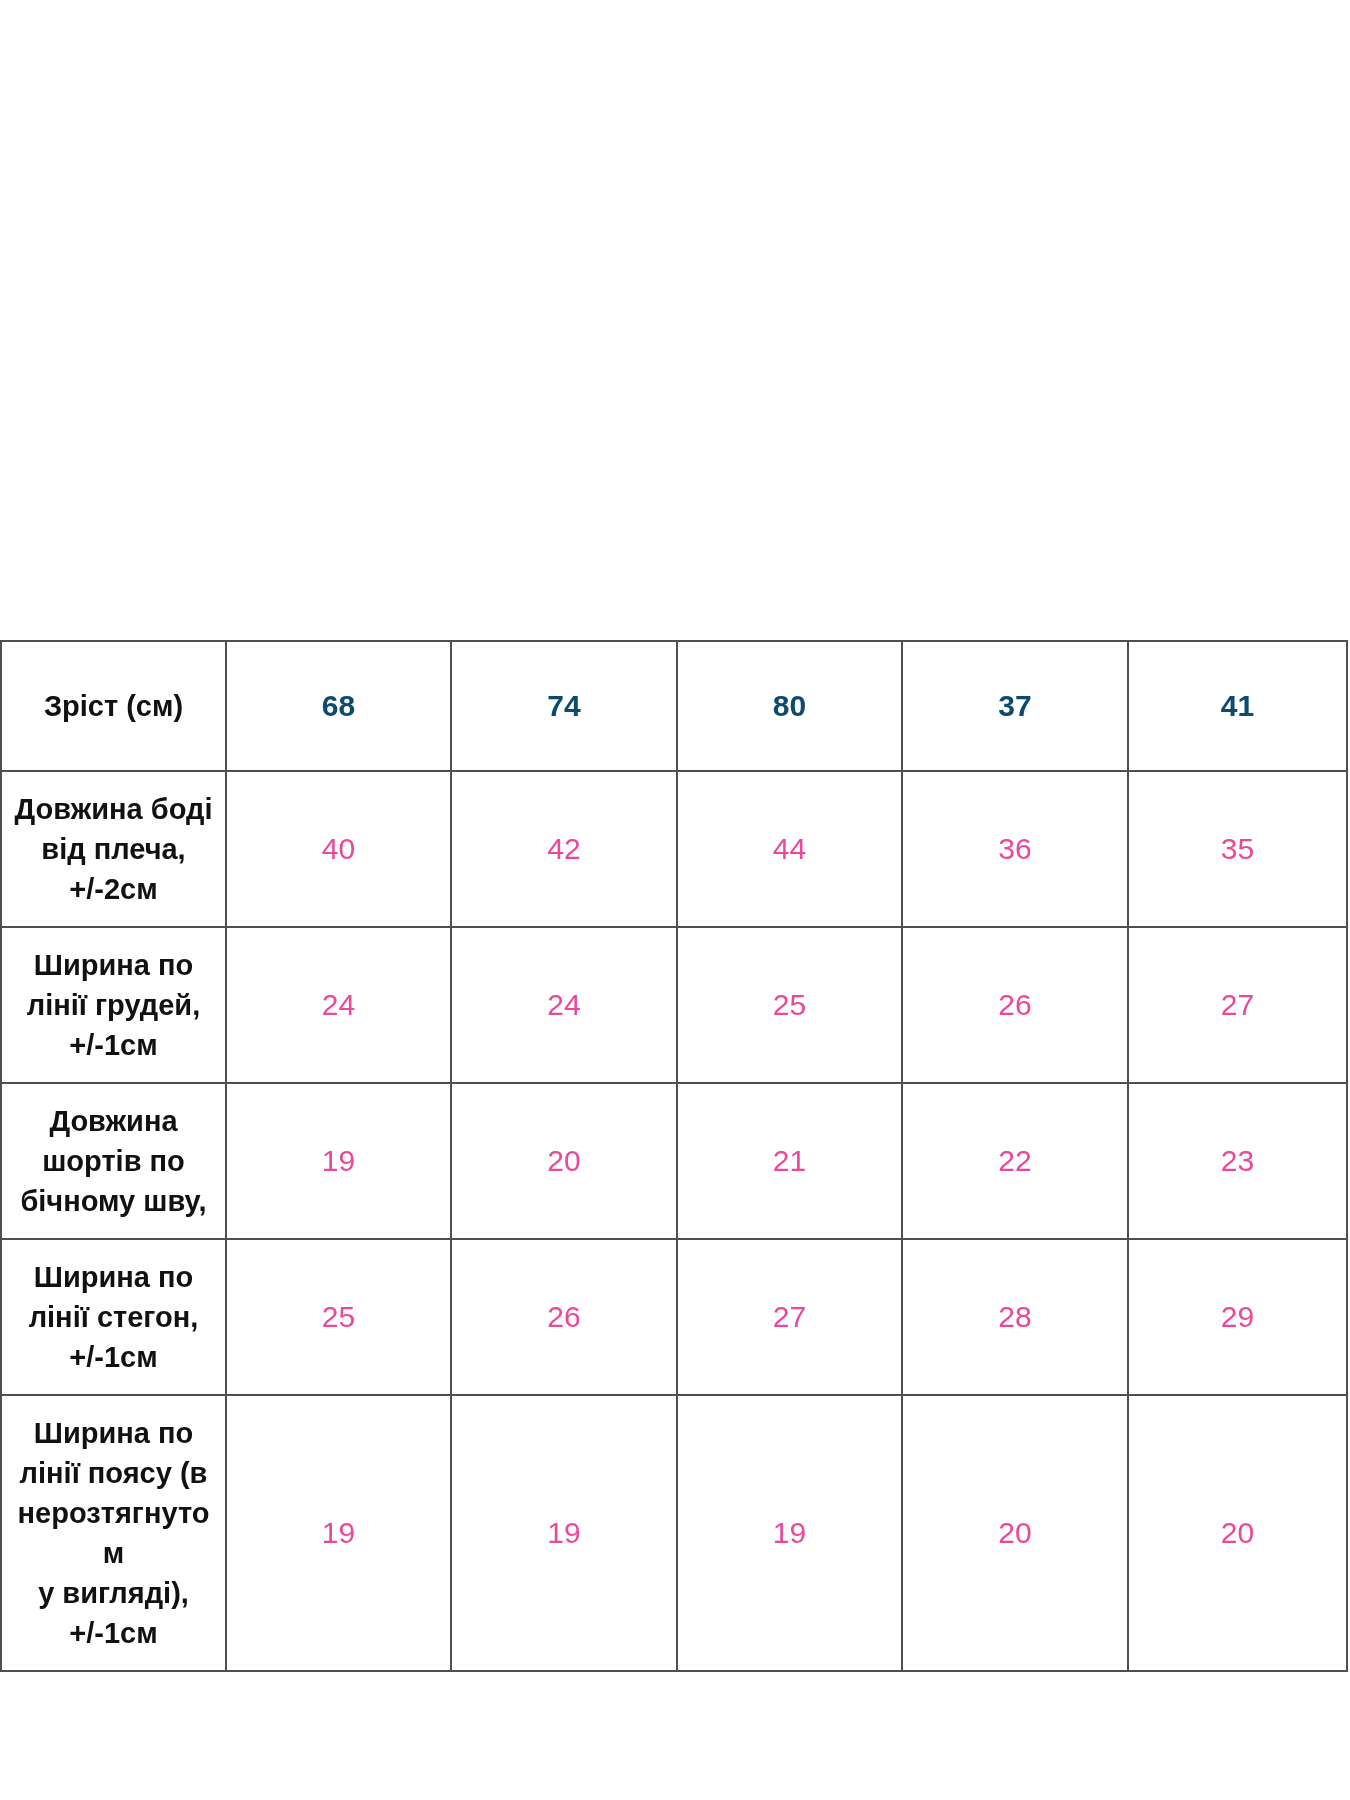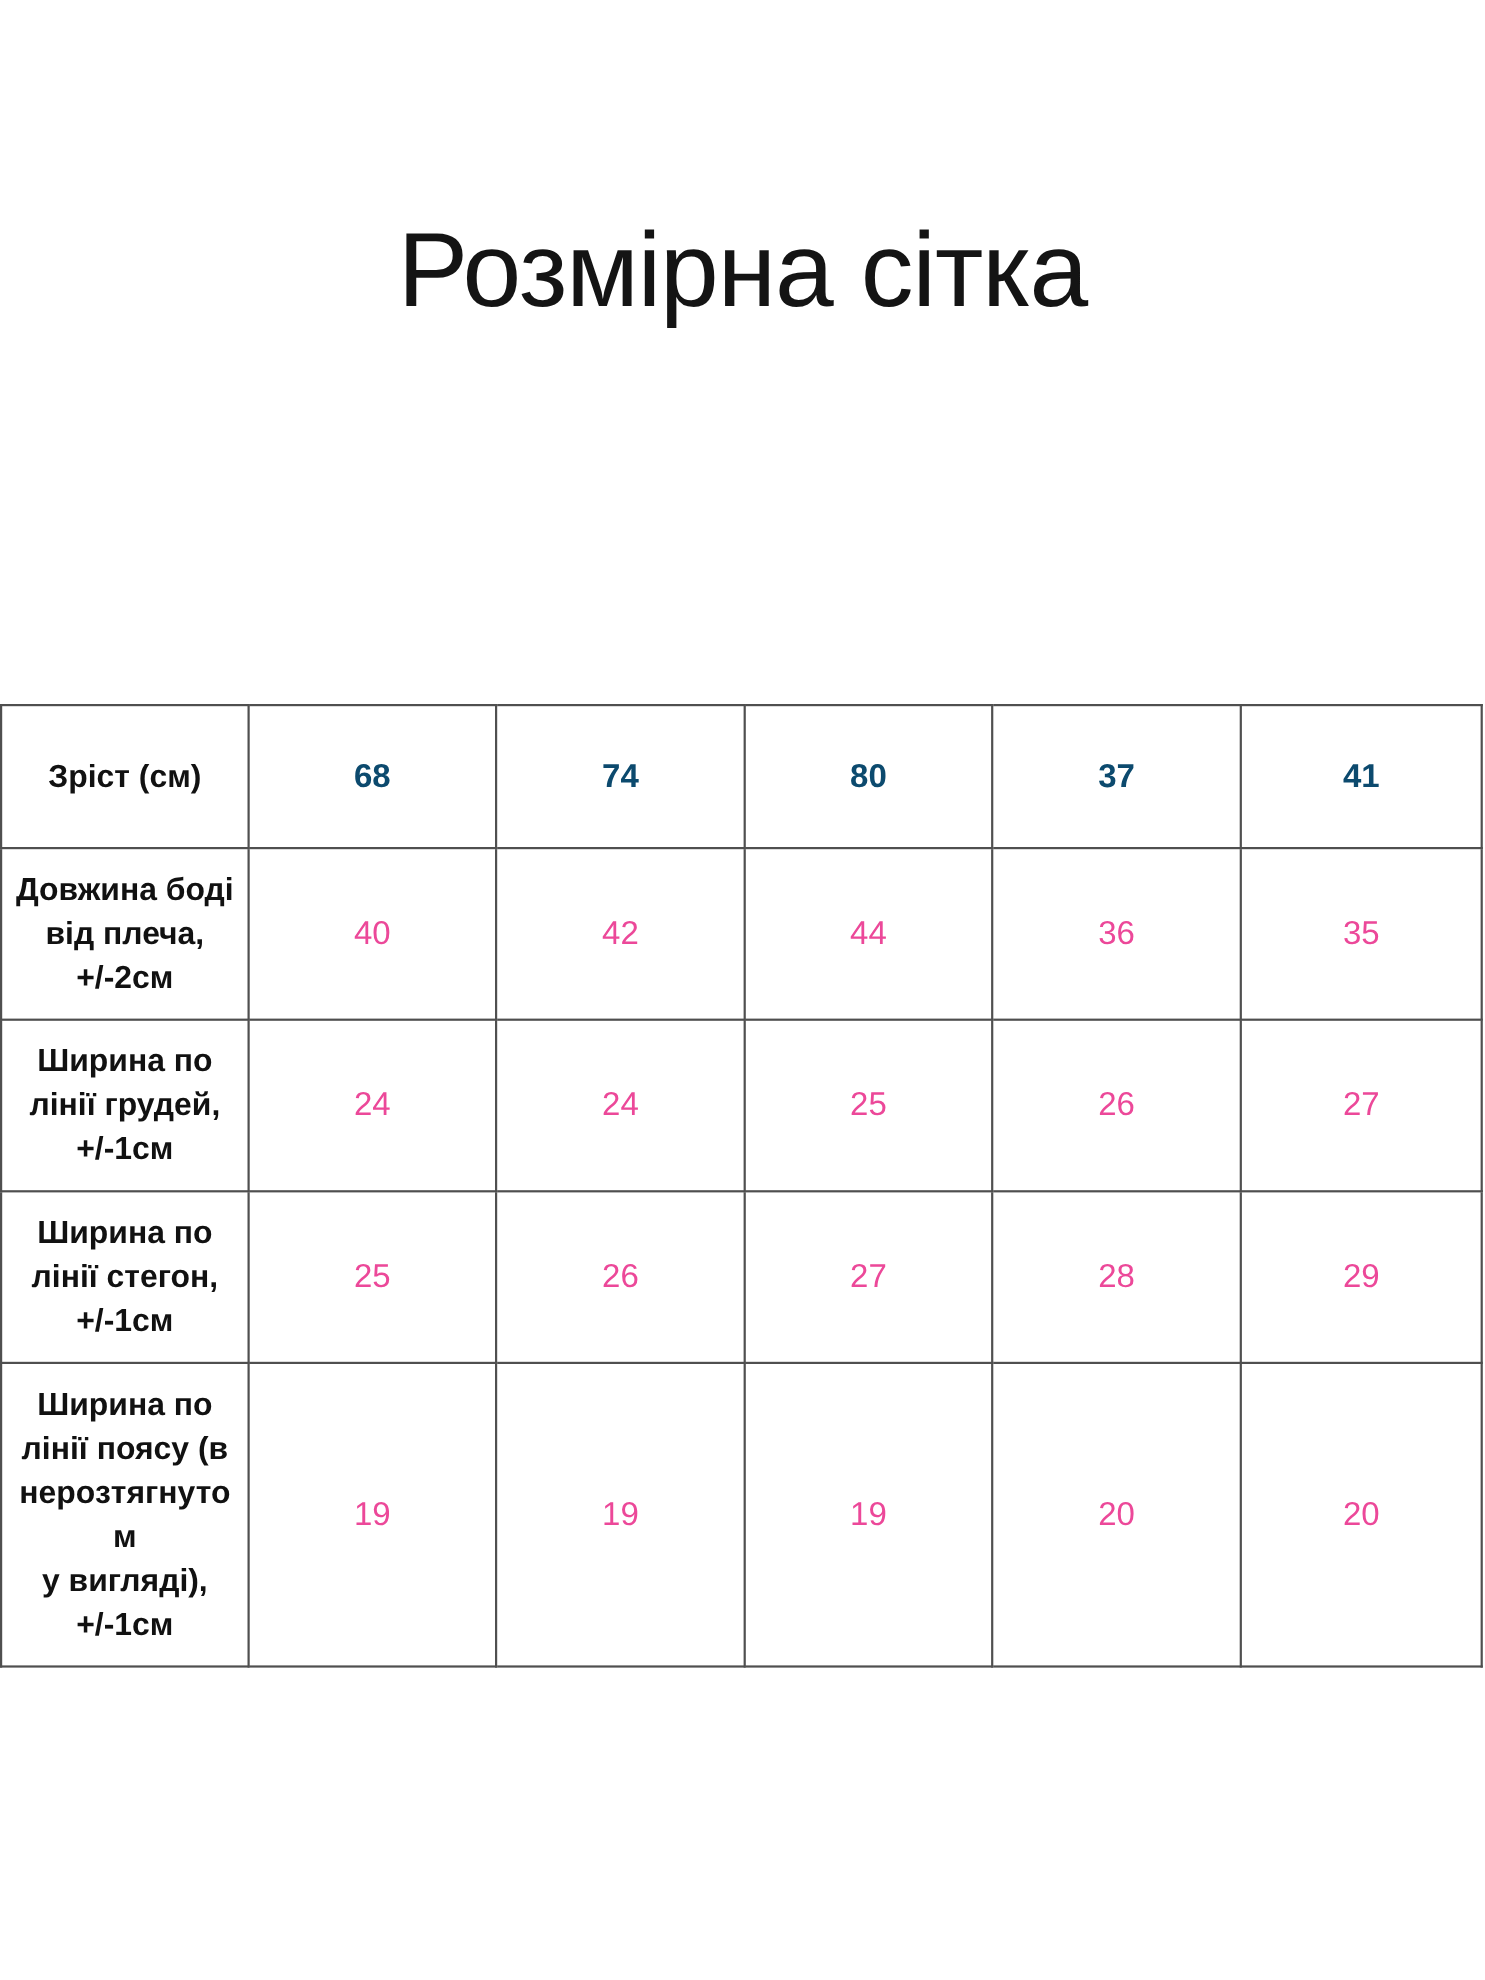--- a/index.html
+++ b/index.html
@@ -64,21 +64,20 @@
   td.header-num {
     font-weight: 700;
     color: #0c4a6e;
   }
 </style>
 </head>
 <body>
 
 <div class="page">
 
-  <h1 class="title">Розмірна сітка</h1>
 
   <table class="size-table">
     <colgroup>
       <col style="width:225px">
       <col style="width:225px">
       <col style="width:226px">
       <col style="width:225px">
       <col style="width:226px">
       <col style="width:219px">
     </colgroup>
@@ -104,20 +103,30 @@
       <tr class="r2">
         <td class="label-cell">Ширина по
 лінії грудей,
 +/-1см</td>
         <td class="num-cell">24</td>
         <td class="num-cell">24</td>
         <td class="num-cell">25</td>
         <td class="num-cell">26</td>
         <td class="num-cell">27</td>
       </tr>
+      <tr class="r3">
+        <td class="label-cell">Довжина
+шортів по
+бічному шву,</td>
+        <td class="num-cell">19</td>
+        <td class="num-cell">20</td>
+        <td class="num-cell">21</td>
+        <td class="num-cell">22</td>
+        <td class="num-cell">23</td>
+      </tr>
       <tr class="r4">
         <td class="label-cell">Ширина по
 лінії стегон,
 +/-1см</td>
         <td class="num-cell">25</td>
         <td class="num-cell">26</td>
         <td class="num-cell">27</td>
         <td class="num-cell">28</td>
         <td class="num-cell">29</td>
       </tr>

